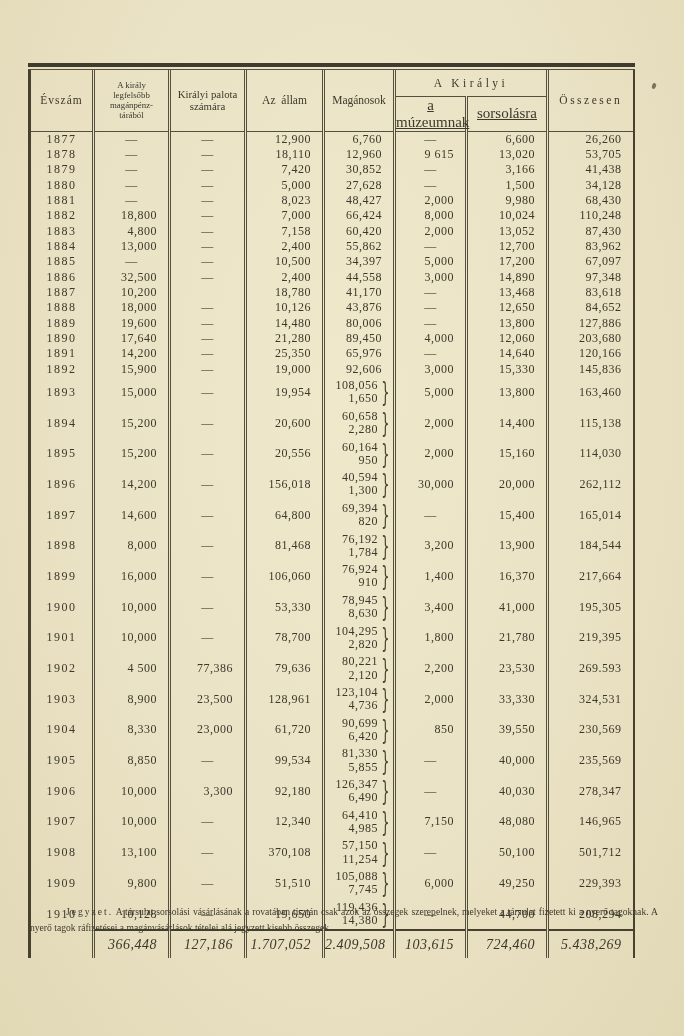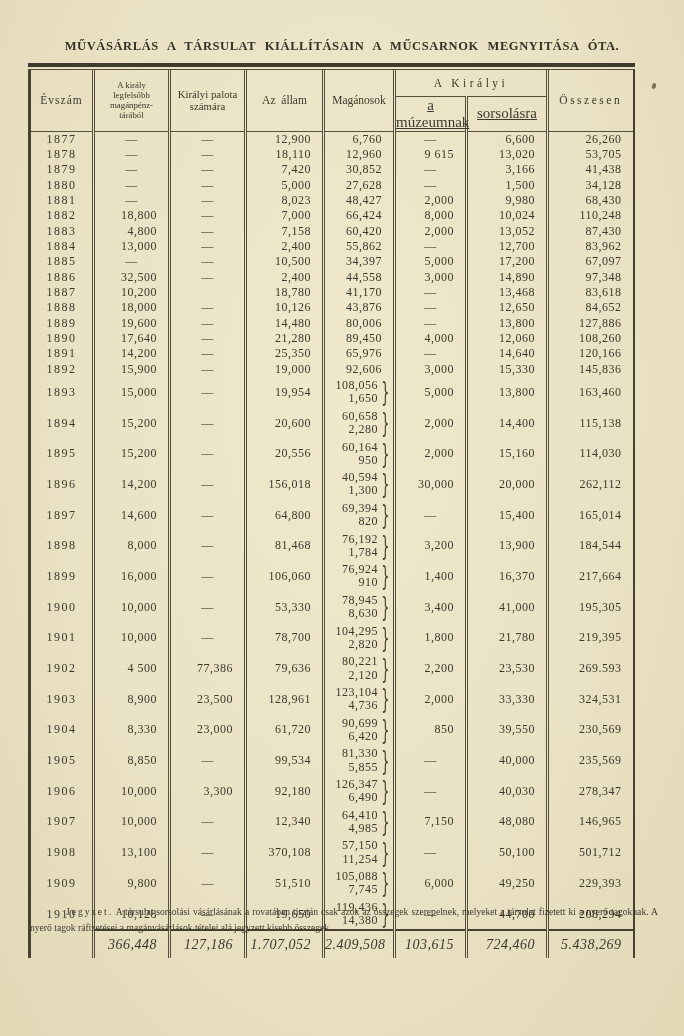--- a/index.html
+++ b/index.html
@@ -66,21 +66,20 @@
   .fn-label { letter-spacing:2px; }
   .speck {
     position:absolute; left:652px; top:83px; width:4px; height:6px;
     background:#6a5e46; border-radius:50%; transform:rotate(18deg); opacity:.85;
   }
 </style>
 </head>
 <body>
 
 <div class="sheet">
-  <div class="title">MŰVÁSÁRLÁS A TÁRSULAT KIÁLLÍTÁSAIN A MŰCSARNOK MEGNYITÁSA ÓTA.</div>
 
   <div class="twrap">
     <div class="rule-thick"></div>
     <div class="rule-thin"></div>
     <table>
       <colgroup>
         <col style="width:64px">
           <col style="width:76px">
           <col style="width:76px">
         <col style="width:78px">
@@ -246,21 +245,21 @@
             <td class="c-num bl">127,886</td>
           </tr>
           <tr class="sgl">
             <td class="c-year">1890</td>
             <td class="c-num bl">17,640</td>
             <td class="c-num bl dash">—</td>
             <td class="c-num bl">21,280</td>
             <td class="c-num bl">89,450</td>
             <td class="c-num bl">4,000</td>
             <td class="c-num bl">12,060</td>
-            <td class="c-num bl">108,260</td>
+            <td class="c-num bl">203,680</td>
           </tr>
           <tr class="sgl">
             <td class="c-year">1891</td>
             <td class="c-num bl">14,200</td>
             <td class="c-num bl dash">—</td>
             <td class="c-num bl">25,350</td>
             <td class="c-num bl">65,976</td>
             <td class="c-num bl dash">—</td>
             <td class="c-num bl">14,640</td>
             <td class="c-num bl">120,166</td>

